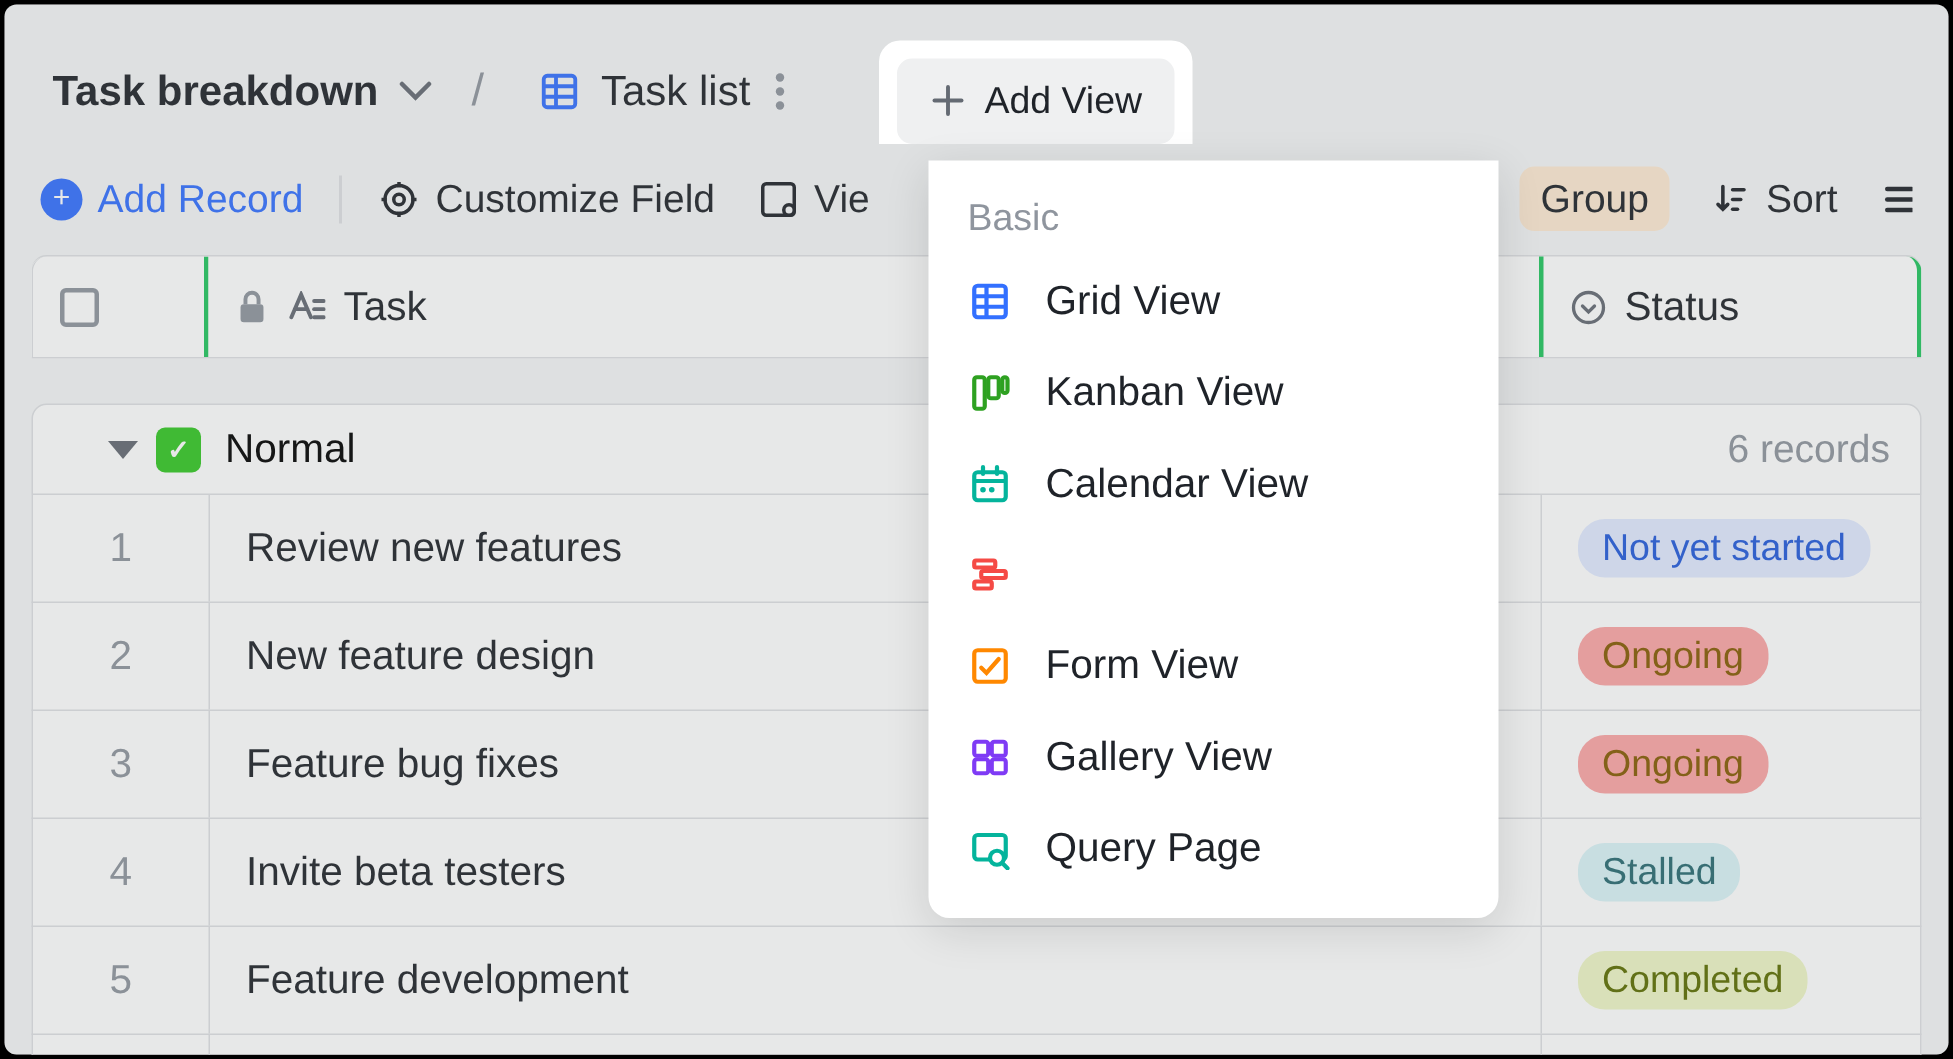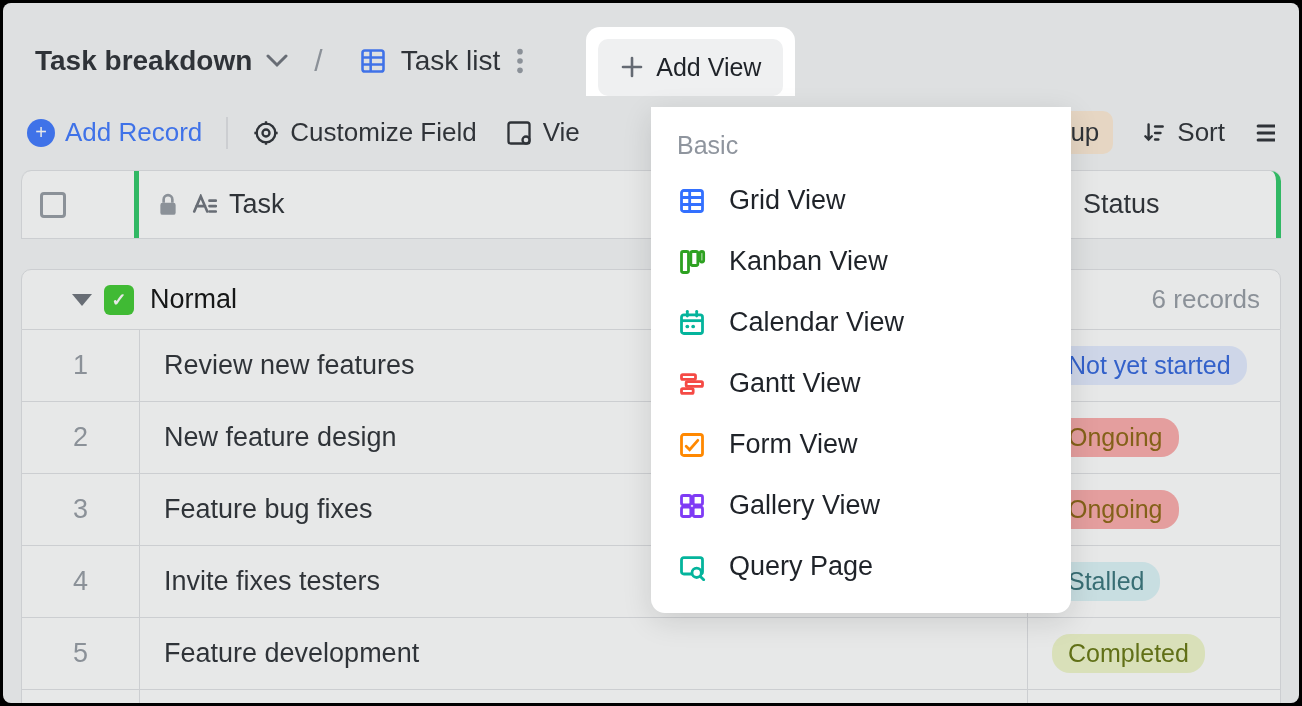--- a/index.html
+++ b/index.html
@@ -152,21 +152,21 @@
       background: #fff;
       border-radius: 10px 10px 0 0;
     }
     .hcell {
       display: flex;
       align-items: center;
       padding: 18px 18px;
       font-size: 27px;
       color: #1f2329;
       gap: 12px;
-      border-right: 5px solid #22c55e;
+      border-right: 3px solid #22c55e;
     }
     .hcell.sel { width: 118px; border-left: 1px solid #dee0e3; border-radius: 10px 0 0 0;}
     .hcell.task { flex: 1; }
     .hcell.status { width: 252px; border-radius: 0 10px 0 0; }
     .chk {
       width: 26px;
       height: 26px;
       border: 3px solid #8f959e;
       border-radius: 4px;
     }
@@ -237,23 +237,23 @@
       font-size: 25px;
     }
     .p-notyet { background: #e1eaff; color: #245bdb; }
     .p-ongoing { background: #fca5a5; color: #865b03; }
     .p-stalled { background: #d9f3f7; color: #2a6b72; }
     .p-completed { background: #eef6c6; color: #5c6d00; }
 
     
     .dropdown {
       position: absolute;
-      left: 648px;
+      left: 616px;
       top: 104px;
-      width: 420px;
+      width: 380px;
       background: #fff;
       border-radius: 0 0 14px 14px;
       box-shadow: 0 8px 30px rgba(0,0,0,0.12);
       z-index: 300;
       padding: 10px 0 16px 0;
       overflow: hidden;
     }
     .dd-section {
       font-size: 25px;
       color: #8f959e;
@@ -436,21 +436,21 @@
   </div>
       <div class="row">
     <div class="cell num">3</div>
     <div class="cell title">Feature bug fixes</div>
     <div class="cell st">
           <span class="pill p-ongoing">Ongoing</span>
         </div>
   </div>
       <div class="row">
     <div class="cell num">4</div>
-    <div class="cell title">Invite fixes testers</div>
+    <div class="cell title">Invite beta testers</div>
     <div class="cell st">
           <span class="pill p-stalled">Stalled</span>
         </div>
   </div>
       <div class="row">
     <div class="cell num">5</div>
     <div class="cell title">Feature development</div>
     <div class="cell st">
           <span class="pill p-completed">Completed</span>
         </div>
@@ -499,21 +499,20 @@
         <span>Calendar View</span>
       </div>
       <div class="dd-item">
         <span class="dd-ico" style="color:#f54a45">
           <svg width="28" height="28" viewBox="0 0 24 24">
             <rect x="3" y="4" width="12" height="4" rx="1" stroke="currentColor" stroke-width="2.4" fill="none"></rect>
             <rect x="7" y="10" width="14" height="4" rx="1" stroke="currentColor" stroke-width="2.4" fill="none"></rect>
             <rect x="3" y="16" width="10" height="4" rx="1" stroke="currentColor" stroke-width="2.4" fill="none"></rect>
           </svg>
         </span>
-        <span>Gantt View</span>
       </div>
       <div class="dd-item">
         <span class="dd-ico" style="color:#ff8800">
           <svg width="28" height="28" viewBox="0 0 24 24">
             <rect x="3" y="3" width="18" height="18" rx="2" stroke="currentColor" stroke-width="2.4" fill="none"></rect>
             <path d="M7 13 L10 16 L17 8" stroke="currentColor" stroke-width="2.4" fill="none" stroke-linecap="round"></path>
           </svg>
         </span>
         <span>Form View</span>
       </div>

